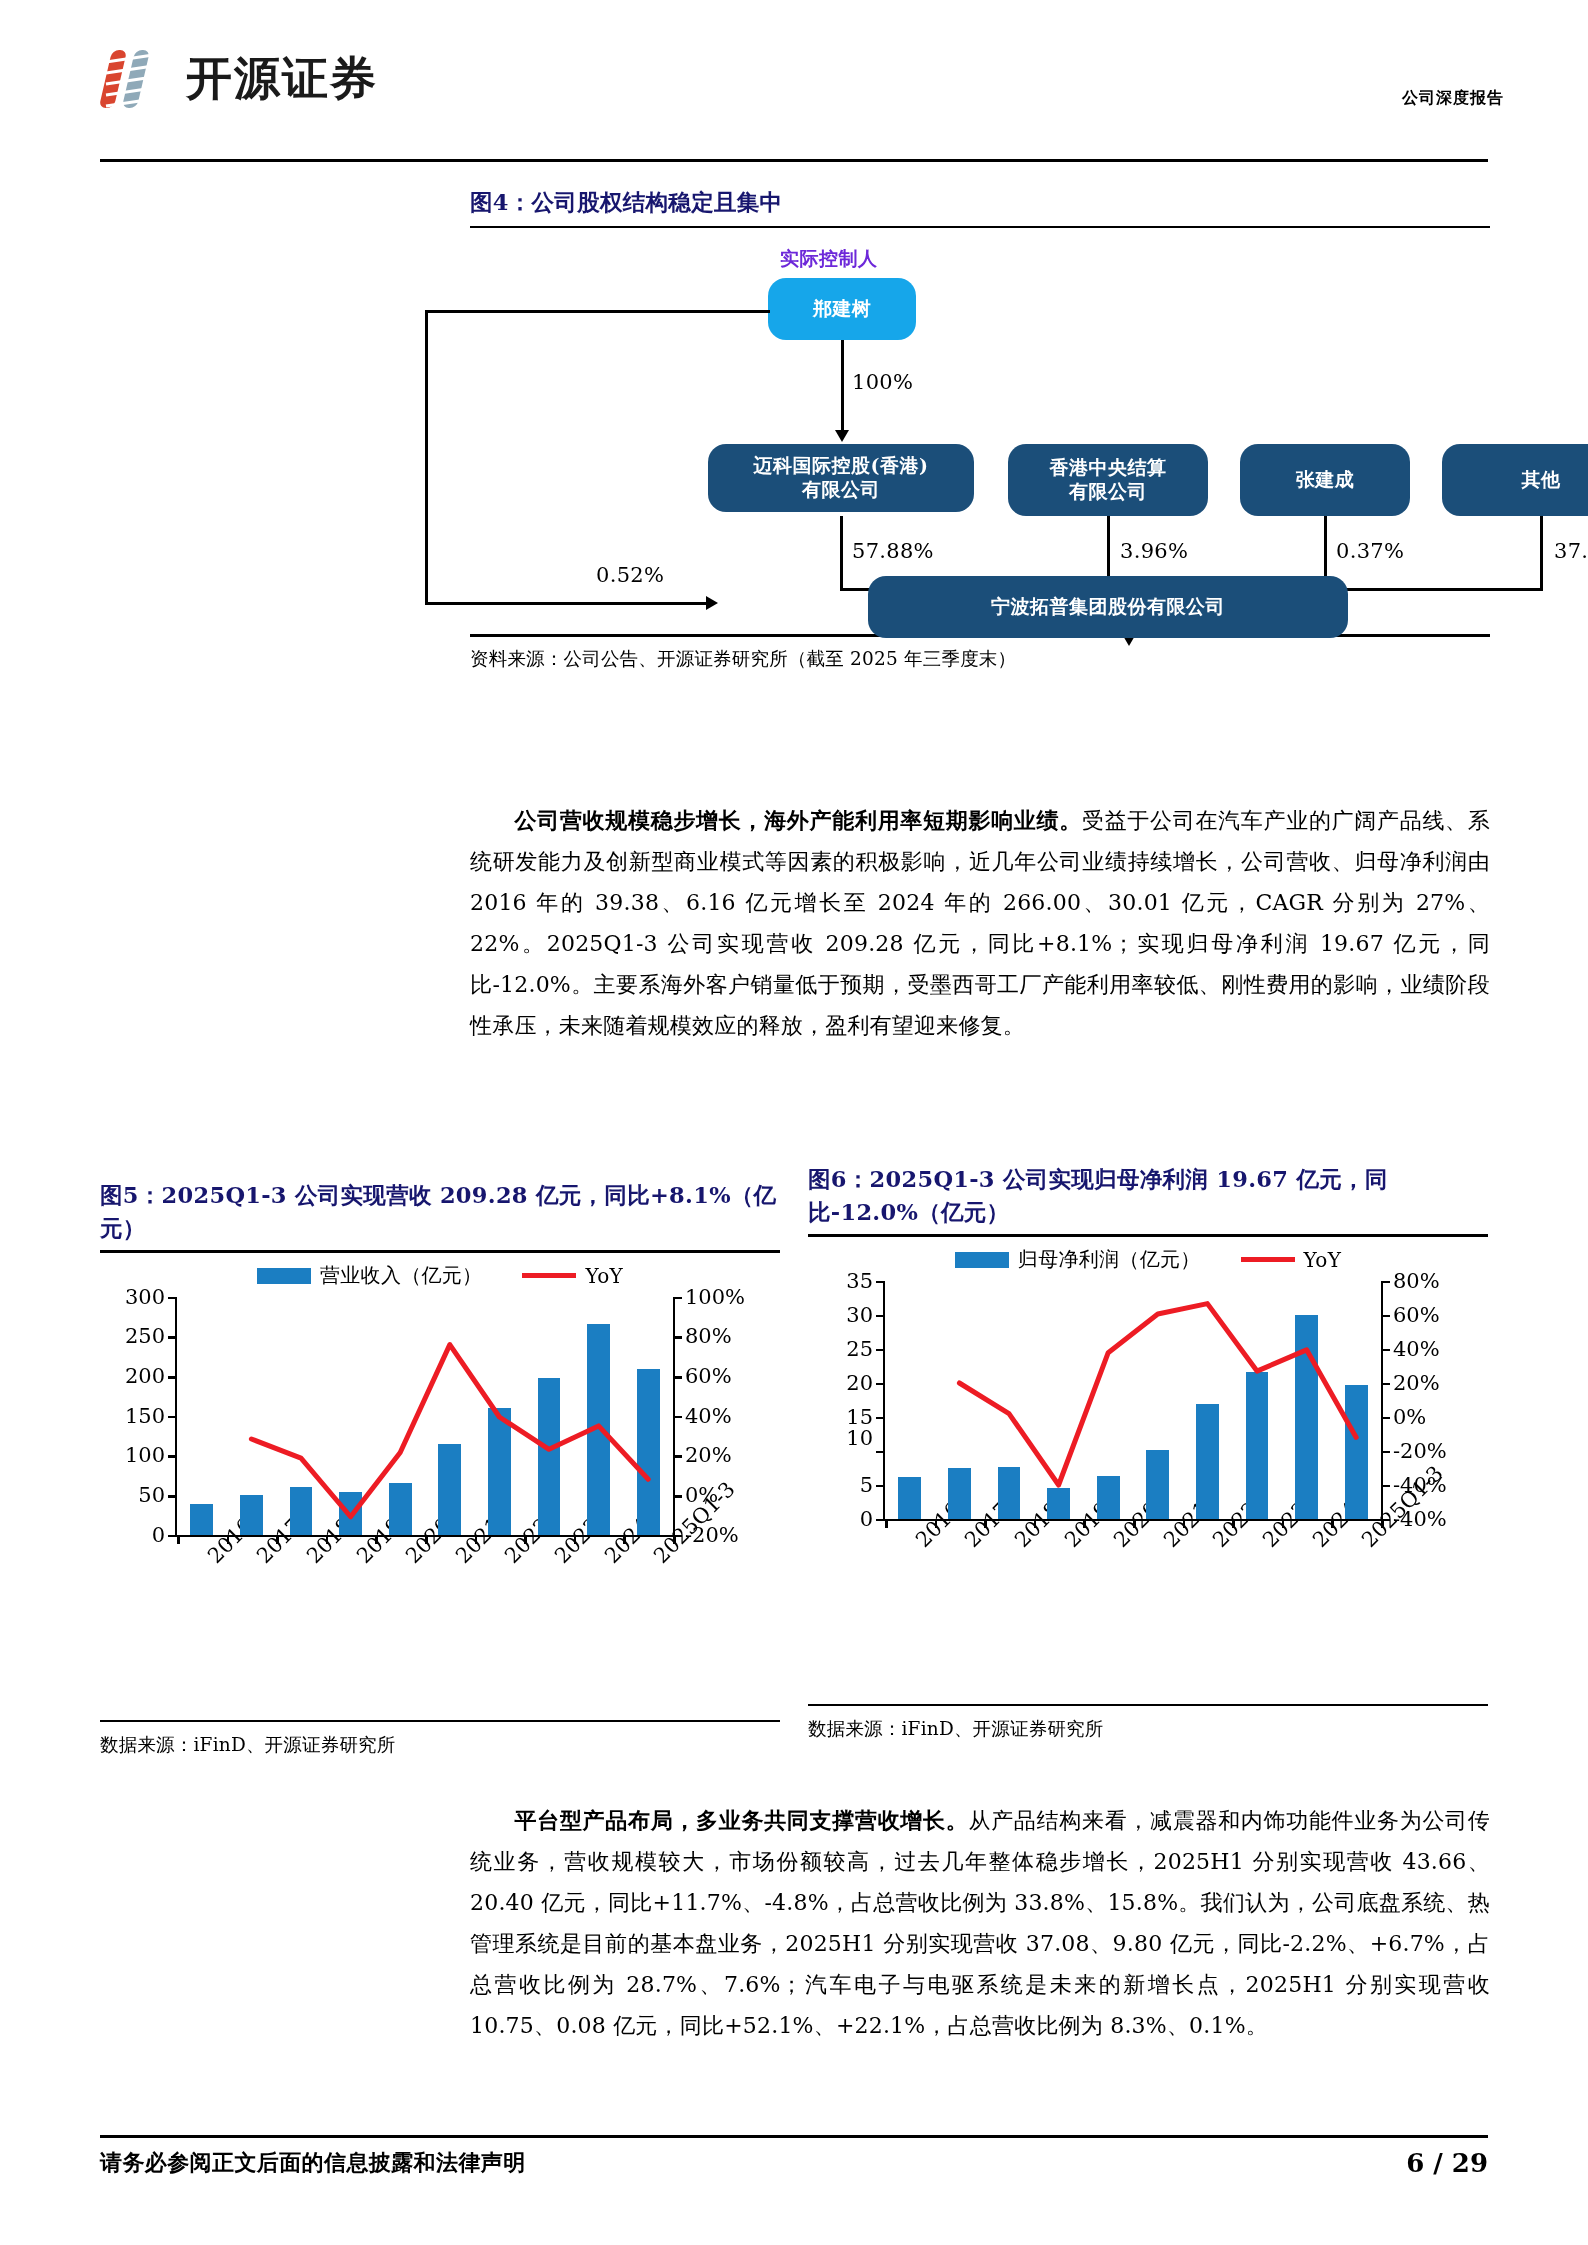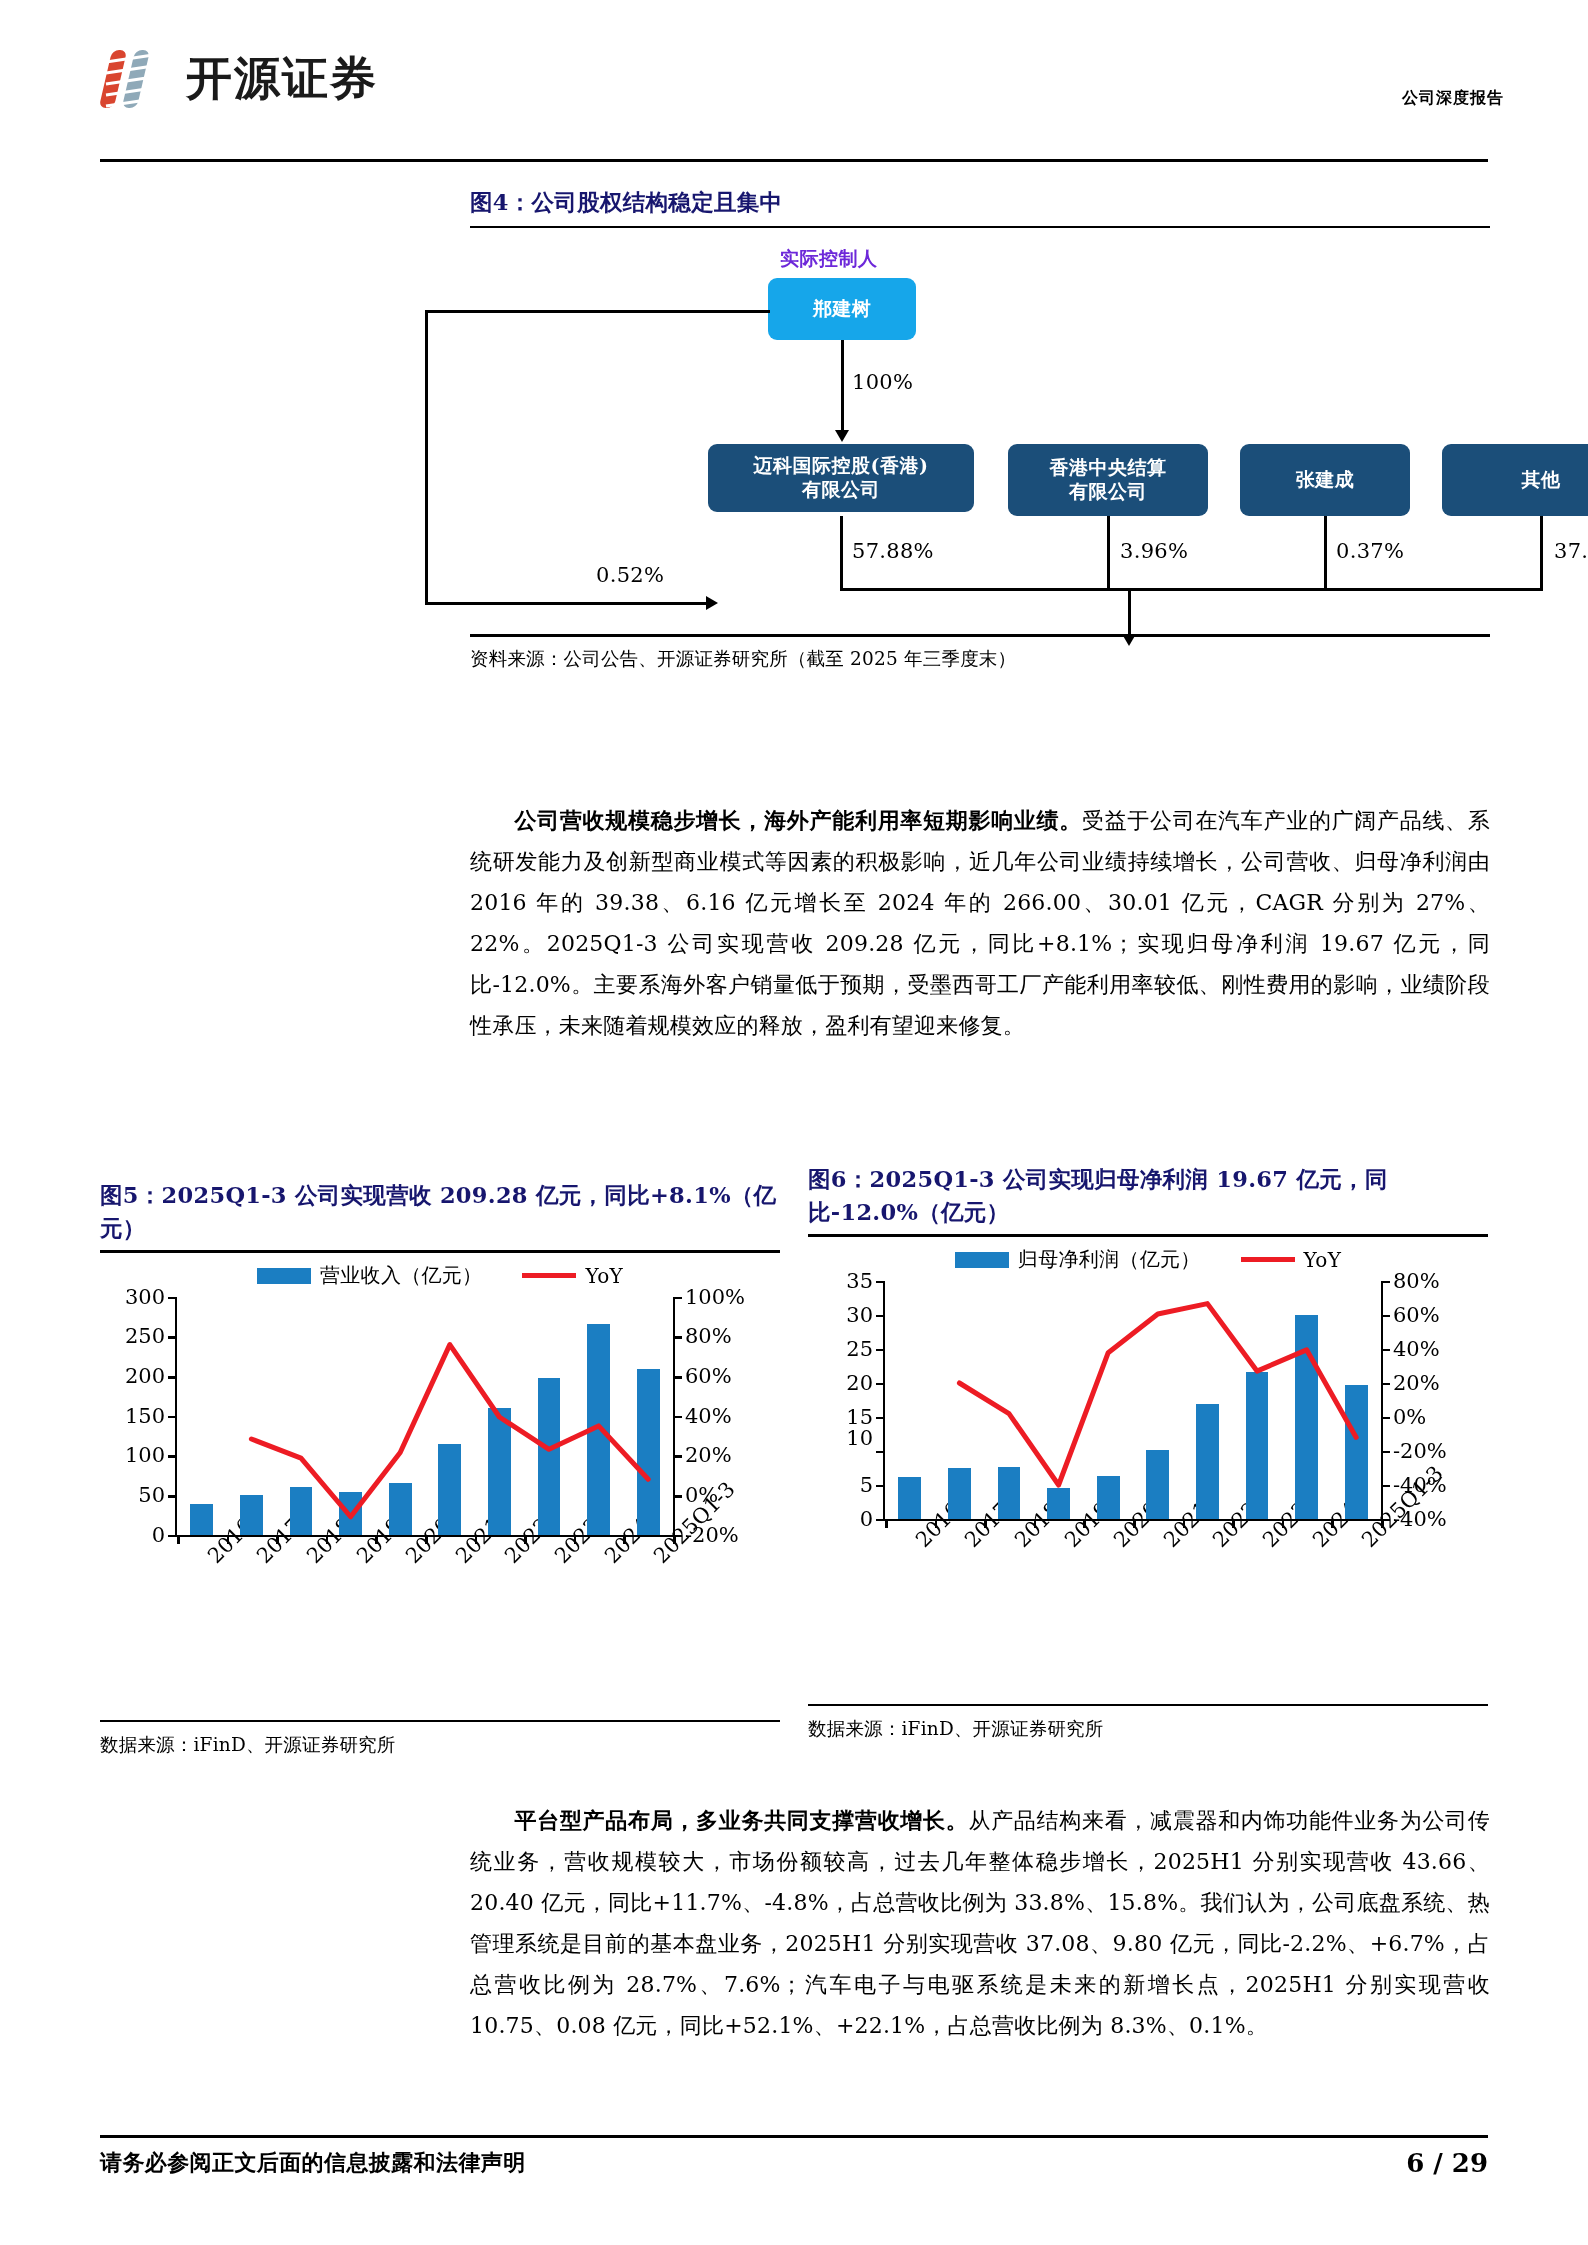--- a/index.html
+++ b/index.html
@@ -27,21 +27,21 @@
   .fig-title { color:#17166e; font-weight:bold; font-size:22.5px; font-family:"DejaVu Serif", serif;
                letter-spacing:.3px; line-height:1.45; }
   .fig-rule { height:2.5px; background:#000; }
   .src { font-size:18.5px; font-family:"DejaVu Serif", serif; letter-spacing:.2px; }
 
   
   #fig4 { position:absolute; left:470px; top:186px; width:1020px; }
   #fig4 .fig-title { margin-bottom:7px; }
   #fig4 .fig-rule { width:1020px; }
   .orgchart { position:relative; width:1020px; height:400px; margin-top:4px; }
-  .node { position:absolute; border-radius:9px; color:#fff; display:flex; align-items:center;
+  .node { position:absolute; border-radius:18px; color:#fff; display:flex; align-items:center;
           justify-content:center; text-align:center; font-family:"DejaVu Serif", serif;
           font-weight:bold; font-size:19px; line-height:1.25; letter-spacing:.5px; }
   .node.dark { background:#1b4e79; }
   .node.light { background:#16a6ea; }
   .lbl { position:absolute; font-family:"DejaVu Serif", serif; font-size:19px; color:#6d28d9;
          font-weight:bold; letter-spacing:.5px; }
   .pct { position:absolute; font-family:"DejaVu Serif", serif; font-size:21px; color:#000; letter-spacing:.3px; }
   .ln { position:absolute; background:#000; }
   .arrow-d { position:absolute; width:0; height:0; border-left:7px solid transparent;
              border-right:7px solid transparent; border-top:12px solid #000; }
@@ -160,20 +160,21 @@
       <div class="ln" style="left:370px; top:356px; width:703px; height:2.5px;"></div>
 
       <div class="pct" style="left:382px; top:307px;">57.88%</div>
       <div class="pct" style="left:650px; top:307px;">3.96%</div>
       <div class="pct" style="left:866px; top:307px;">0.37%</div>
       <div class="pct" style="left:1084px; top:307px;">37.27%</div>
 
       <div class="ln" style="left:658px; top:356px; width:2.5px; height:48px;"></div>
       <div class="arrow-d" style="left:652px; top:402px;"></div>
 
+      <div class="node dark" style="left:398px; top:341px; width:480px; height:62px; top:344px;">宁波拓普集团股份有限公司</div>
     </div>
 
     <div class="src-rule"></div>
     <div class="src">资料来源：公司公告、开源证券研究所（截至 2025 年三季度末）</div>
   </div>
 
   <div class="para" style="left:470px; top:800px; width:1020px;">
     <span style="display:inline-block; width:44px;"></span><b>公司营收规模稳步增长，海外产能利用率短期影响业绩。</b><span>受益于公司在汽车产业的广阔产品线、系统研发能力及创新型商业模式等因素的积极影响，近几年公司业绩持续增长，公司营收、归母净利润由 2016 年的 39.38、6.16 亿元增长至 2024 年的 266.00、30.01 亿元，CAGR 分别为 27%、22%。2025Q1-3 公司实现营收 209.28 亿元，同比+8.1%；实现归母净利润 19.67 亿元，同比-12.0%。主要系海外客户销量低于预期，受墨西哥工厂产能利用率较低、刚性费用的影响，业绩阶段性承压，未来随着规模效应的释放，盈利有望迎来修复。</span>
   </div>
 

